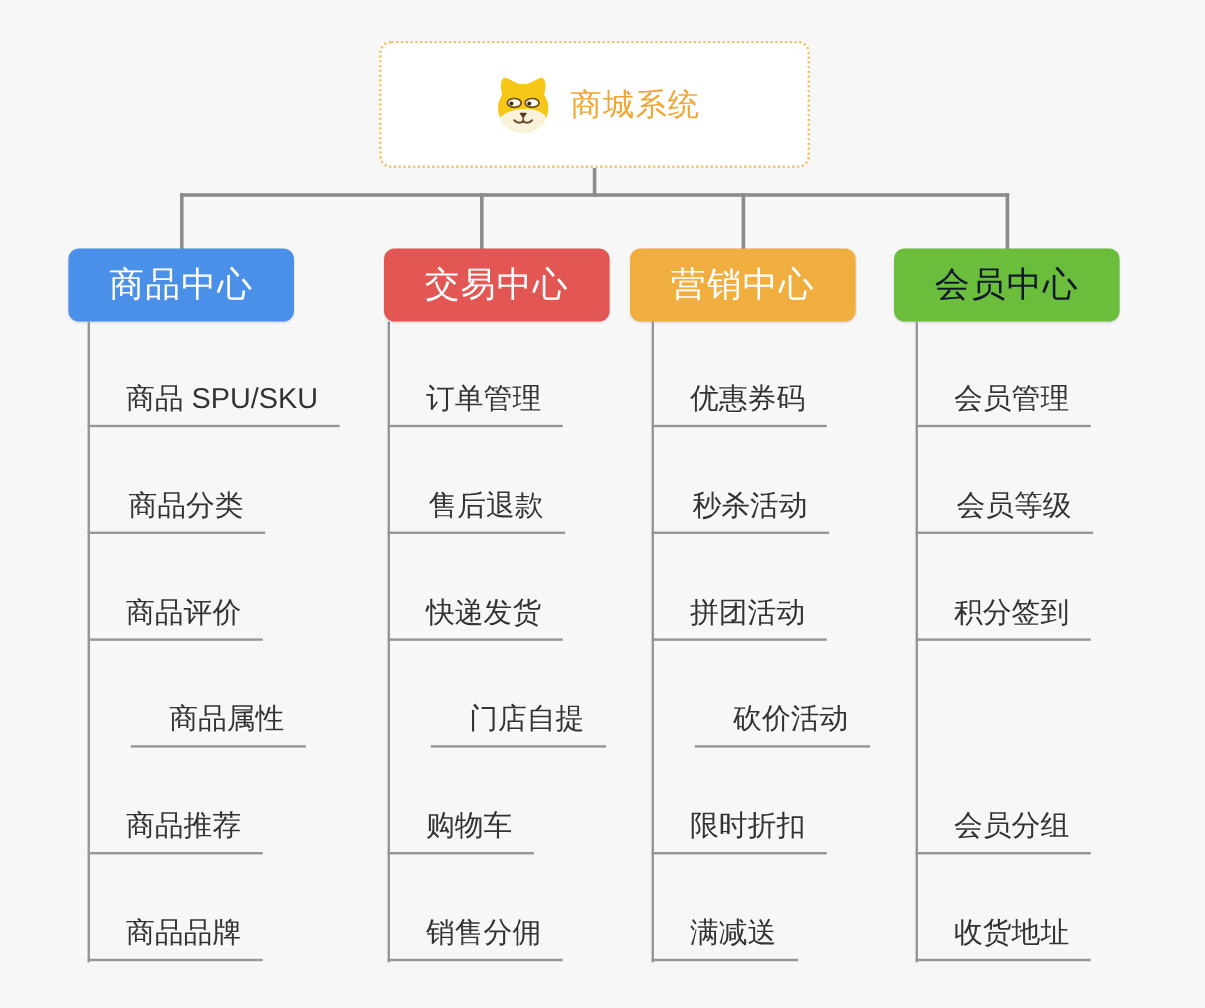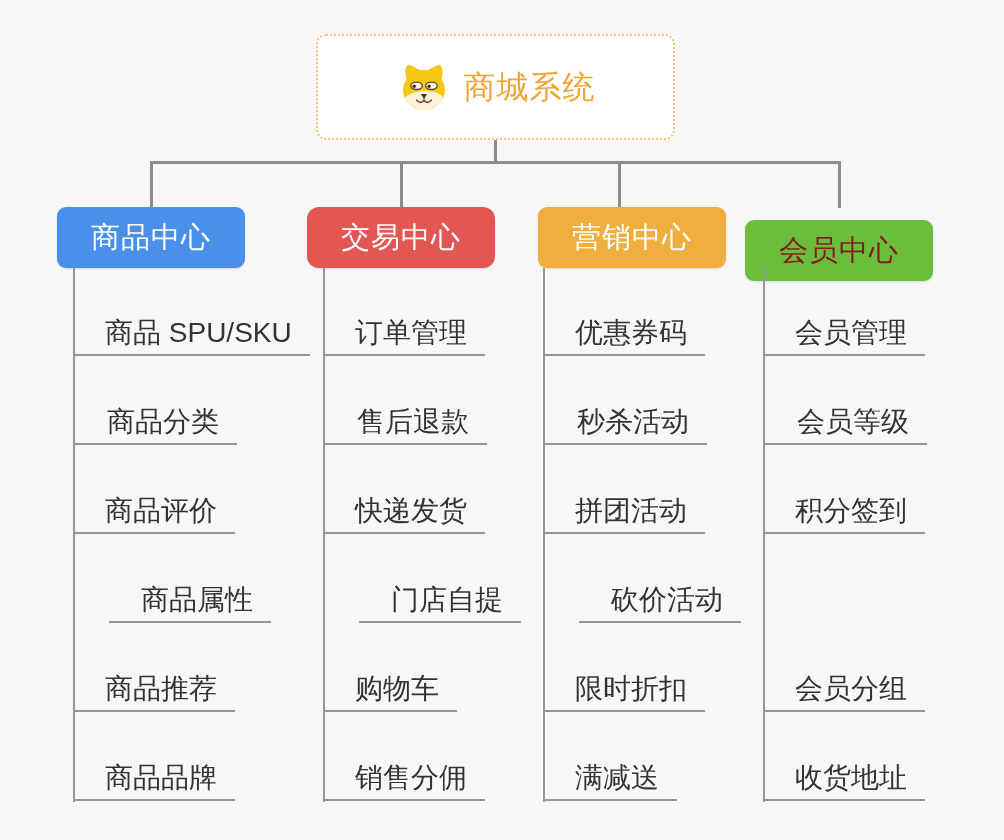--- a/index.html
+++ b/index.html
@@ -30,40 +30,40 @@
   .root-node{
     position:absolute;left:316px;top:34px;width:359px;height:106px;
     box-sizing:border-box;
     background:#fff;
     border:2px dotted #f3c173;
     border-radius:10px;
     display:flex;align-items:center;justify-content:center;gap:12px;
   }
   .dog-icon{width:56px;height:53px;flex:0 0 auto;}
   .root-title{
-    font-size:32px;line-height:1;letter-spacing:1px;
+    font-size:26px;line-height:1;letter-spacing:1px;
     color:var(--accent,#f0a636);
     white-space:nowrap;
   }
   
   .branch-box{
     position:absolute;top:207px;width:188px;height:61px;
     border-radius:9px;
     display:flex;align-items:center;justify-content:center;
     color:#fff;font-size:29px;letter-spacing:1px;
     box-shadow:0 1px 2px rgba(0,0,0,.12);
   }
   .bb-0{left:57px;}
-  .bb-1{left:307px;border-radius:12px;}
-  .bb-2{left:538px;text-align:center;}
+  .bb-1{left:320px;}
+  .bb-2{left:525px;text-align:center;}
   .bb-3{left:745px;}
   
   .item{
     position:absolute;
-    font-size:28px;line-height:29px;
+    font-size:24px;line-height:29px;
     color:var(--item-text,#333);
     padding:0 18px 7px 32px;
     border-bottom:2px solid var(--child-line,#969696);
     white-space:nowrap;
     text-shadow:0 1px 0 rgba(255,255,255,.7);
   }
   .col-0{left:73px;} .col-1{left:323px;} .col-2{left:543px;} .col-3{left:763px;}
   .row-0{top:318px;} .row-1{top:407px;padding-left:34px;} .row-2{top:496px;}
   .row-3{top:585px;margin-left:36px;} .row-4{top:674px;} .row-5{top:763px;}
 </style>
@@ -103,21 +103,21 @@
 
   <div class="branch-box bb-0" style="background: rgb(74, 143, 232); color: rgb(255, 255, 255);">
     <span>商品中心</span>
   </div>
   <div class="branch-box bb-1" style="background: rgb(226, 87, 84); color: rgb(255, 255, 255);">
     <span>交易中心</span>
   </div>
   <div class="branch-box bb-2" style="background: rgb(239, 174, 62); color: rgb(255, 255, 255);">
     <span>营销中心</span>
   </div>
-  <div class="branch-box bb-3" style="background: rgb(106, 190, 60); color: #7f1d1d; margin-top: 13px;">
+  <div class="branch-box bb-3" style="background: rgb(106, 190, 60); color: #0f172a;">
     <span>会员中心</span>
   </div>
 
   <div class="line colline cl-0"></div>
   <div class="line colline cl-1"></div>
   <div class="line colline cl-2"></div>
   <div class="line colline cl-3"></div>
 
   <div class="item col-0 row-0">商品 SPU/SKU</div>
   <div class="item col-0 row-1">商品分类</div>

